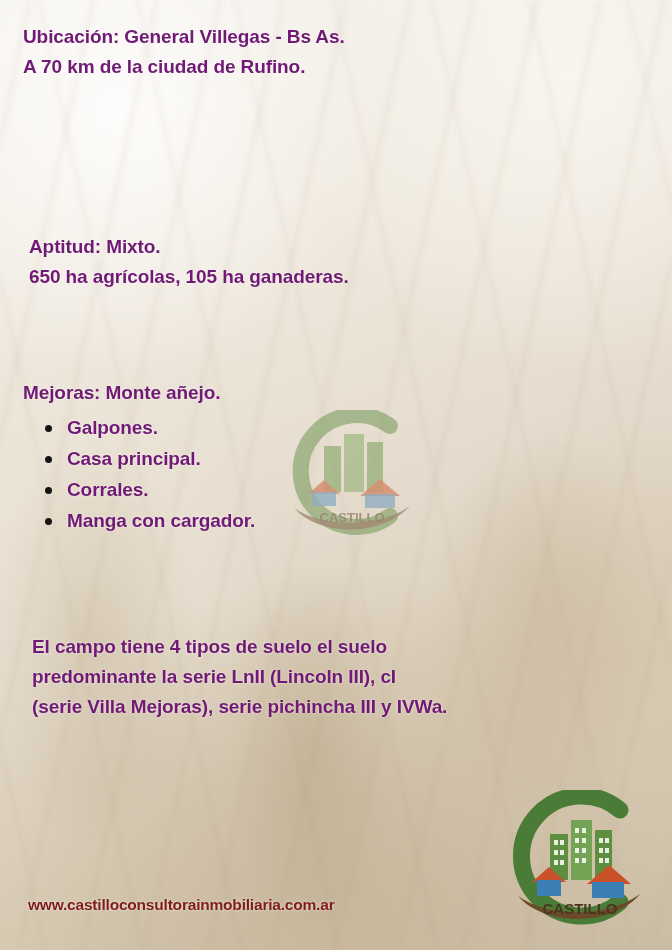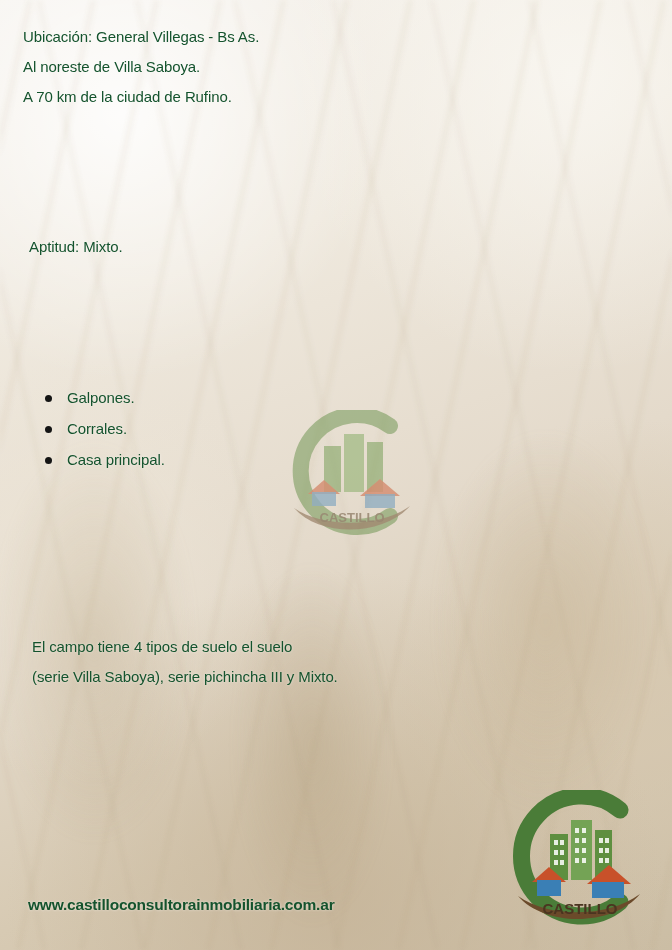--- a/index.html
+++ b/index.html
@@ -78,23 +78,23 @@
 
   .content {
     position: absolute;
     left: 0; top: 0;
     width: 672px;
     height: 950px;
   }
 
   .txt-block {
     position: absolute;
-    color: #14532d;
-    font-weight: normal;
-    font-size: 15px;
+    color: #701a75;
+    font-weight: bold;
+    font-size: 19px;
     line-height: 30px;
     letter-spacing: -0.1px;
     text-shadow: 0 0 3px rgba(255,255,255,0.55);
   }
 
   #block-location { left: 23px; top: 22px; }
   #block-aptitude { left: 29px; top: 232px; }
   #block-improvements { left: 23px; top: 378px; }
   #block-soil { left: 32px; top: 632px; }
 
@@ -127,21 +127,21 @@
     right: 14px;
     bottom: 8px;
     width: 164px;
     height: 152px;
   }
 
   .website {
     position: absolute;
     left: 28px;
     bottom: 36px;
-    color: #14532d;
+    color: #7f1d1d;
     font-size: 15.5px;
     font-weight: bold;
     letter-spacing: -0.2px;
     text-shadow: 0 0 3px rgba(255,255,255,0.6);
   }
 </style>
 </head>
 <body>
 
 <div class="page">
@@ -157,39 +157,42 @@
     <path d="M92 86 l20 -17 l20 17 z" fill="#c8512a" opacity="0.85"></path>
     <rect x="97" y="84" width="30" height="14" fill="#4d8ab8" opacity="0.8"></rect>
     <path d="M26 98 C55 118, 112 118, 142 96 C116 126, 52 128, 26 98 Z" fill="#6b4a2a" opacity="0.8"></path>
     <text x="84" y="112" font-family="'Liberation Sans', sans-serif" font-size="13" font-weight="bold" fill="#5a4227" text-anchor="middle" opacity="0.85">CASTILLO</text>
   </svg>
 
   <div class="content">
 
     <div class="txt-block" id="block-location">
       <span class="line">Ubicación: General Villegas - Bs As.</span>
-      <span class="line">Al noreste de Villa Saboya.</span>
       <span class="line">A 70 km de la ciudad de Rufino.</span>
     </div>
 
     <div class="txt-block" id="block-aptitude">
       <span class="line">Aptitud: Mixto.</span>
+      <span class="line">650 ha agrícolas, 105 ha ganaderas.</span>
     </div>
 
     <div class="txt-block" id="block-improvements">
+      <span class="line">Mejoras: Monte añejo.</span>
       <ul class="bullets">
         <li>Galpones.</li>
+        <li>Casa principal.</li>
         <li>Corrales.</li>
-        <li>Casa principal.</li>
+        <li>Manga con cargador.</li>
       </ul>
     </div>
 
     <div class="txt-block" id="block-soil">
       <span class="line">El campo tiene 4 tipos de suelo el suelo</span>
-      <span class="line">(serie Villa Saboya), serie pichincha III y Mixto.</span>
+      <span class="line">predominante la serie LnII (Lincoln III), cI</span>
+      <span class="line">(serie Villa Mejoras), serie pichincha III y IVWa.</span>
     </div>
 
     <div class="website">www.castilloconsultorainmobiliaria.com.ar</div>
 
     <svg class="logo-main" viewBox="0 0 164 152" aria-hidden="true">
       <path d="M126 20 A60 60 0 1 0 126 112" fill="none" stroke="#4a7c38" stroke-width="17" stroke-linecap="round"></path>
       <rect x="56" y="44" width="18" height="46" fill="#5e8f40"></rect>
       <rect x="77" y="30" width="21" height="60" fill="#74a355"></rect>
       <rect x="101" y="40" width="17" height="50" fill="#5e8f40"></rect>
       <g fill="#ffffff" opacity="0.85">

